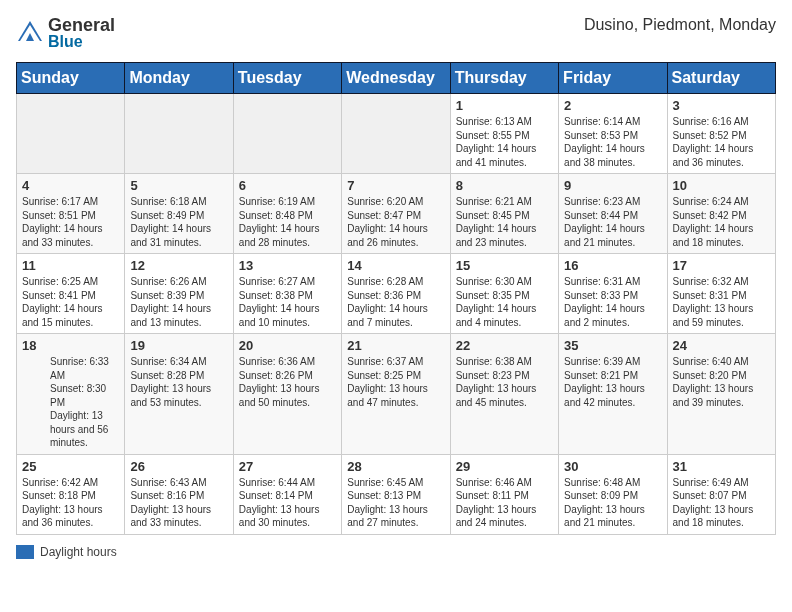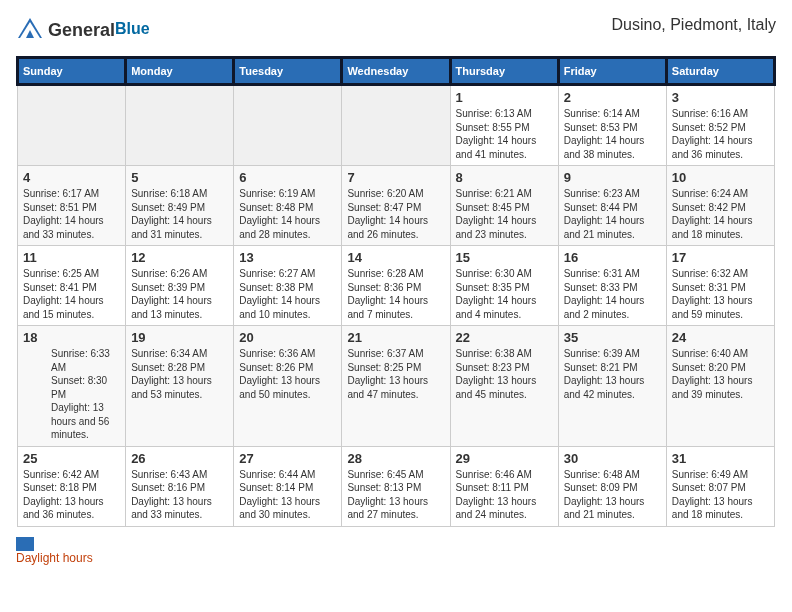--- a/index.html
+++ b/index.html
@@ -15,21 +15,21 @@
       justify-content: space-between;
       align-items: flex-start;
       margin-bottom: 12px;
     }
     .logo {
       display: flex;
       align-items: center;
     }
     .logo-text {
       display: flex;
-      flex-direction: row;
+      flex-direction: column;
       line-height: 1;
     }
     .logo-general {
       font-size: 18px;
       font-weight: bold;
       color: #333;
     }
     .logo-blue {
       font-size: 16px;
       font-weight: bold;
@@ -53,25 +53,25 @@
       font-size: 16px;
       color: #333;
     }
     table {
       width: 100%;
       border-collapse: collapse;
     }
     th {
       background: #2a6db5;
       color: #fff;
-      font-size: 11px;
+      font-size: 16px;
       font-weight: bold;
       padding: 6px 4px;
       text-align: left;
-      border: 3px solid #0f172a;
+      border: 1px solid #0f172a;
     }
     td {
       border: 1px solid #ccc;
       vertical-align: top;
       padding: 4px 5px;
       font-size: 10.5px;
       color: #333;
       height: 80px;
       width: 14.28%;
       background: #fff;
@@ -92,22 +92,21 @@
     .day-info {
       font-size: 10px;
       color: #333;
       line-height: 1.35;
     }
     .legend {
       display: flex;
       align-items: flex-start;
       margin-top: 10px;
       font-size: 12px;
-      color: #c2410c;
-      flex-direction: column;
+      color: #404040;
     }
     .legend-box {
       width: 18px;
       height: 14px;
       background: #2a6db5;
       margin-right: 6px;
       display: inline-block;
     }
   </style>
 </head>
@@ -118,21 +117,21 @@
     <svg class="logo-icon" viewBox="0 0 28 28">
       <polygon points="14,2 26,22 2,22" fill="#2a6db5"></polygon>
       <polygon points="14,6 24,22 18,22 14,14 10,22 4,22" fill="#fff"></polygon>
     </svg>
     <div class="logo-text">
       <span class="logo-general">General</span>
       <span class="logo-blue">Blue</span>
     </div>
   </div>
   <div class="title-block">
-    <div class="location">Dusino, Piedmont, Italy</div>
+    <div class="location">Dusino, Piedmont, Monday</div>
   </div>
 </div>
 
 <table>
   <thead>
     <tr>
     <th>Sunday</th>
         <th>Monday</th>
         <th>Tuesday</th>
         <th>Wednesday</th>

